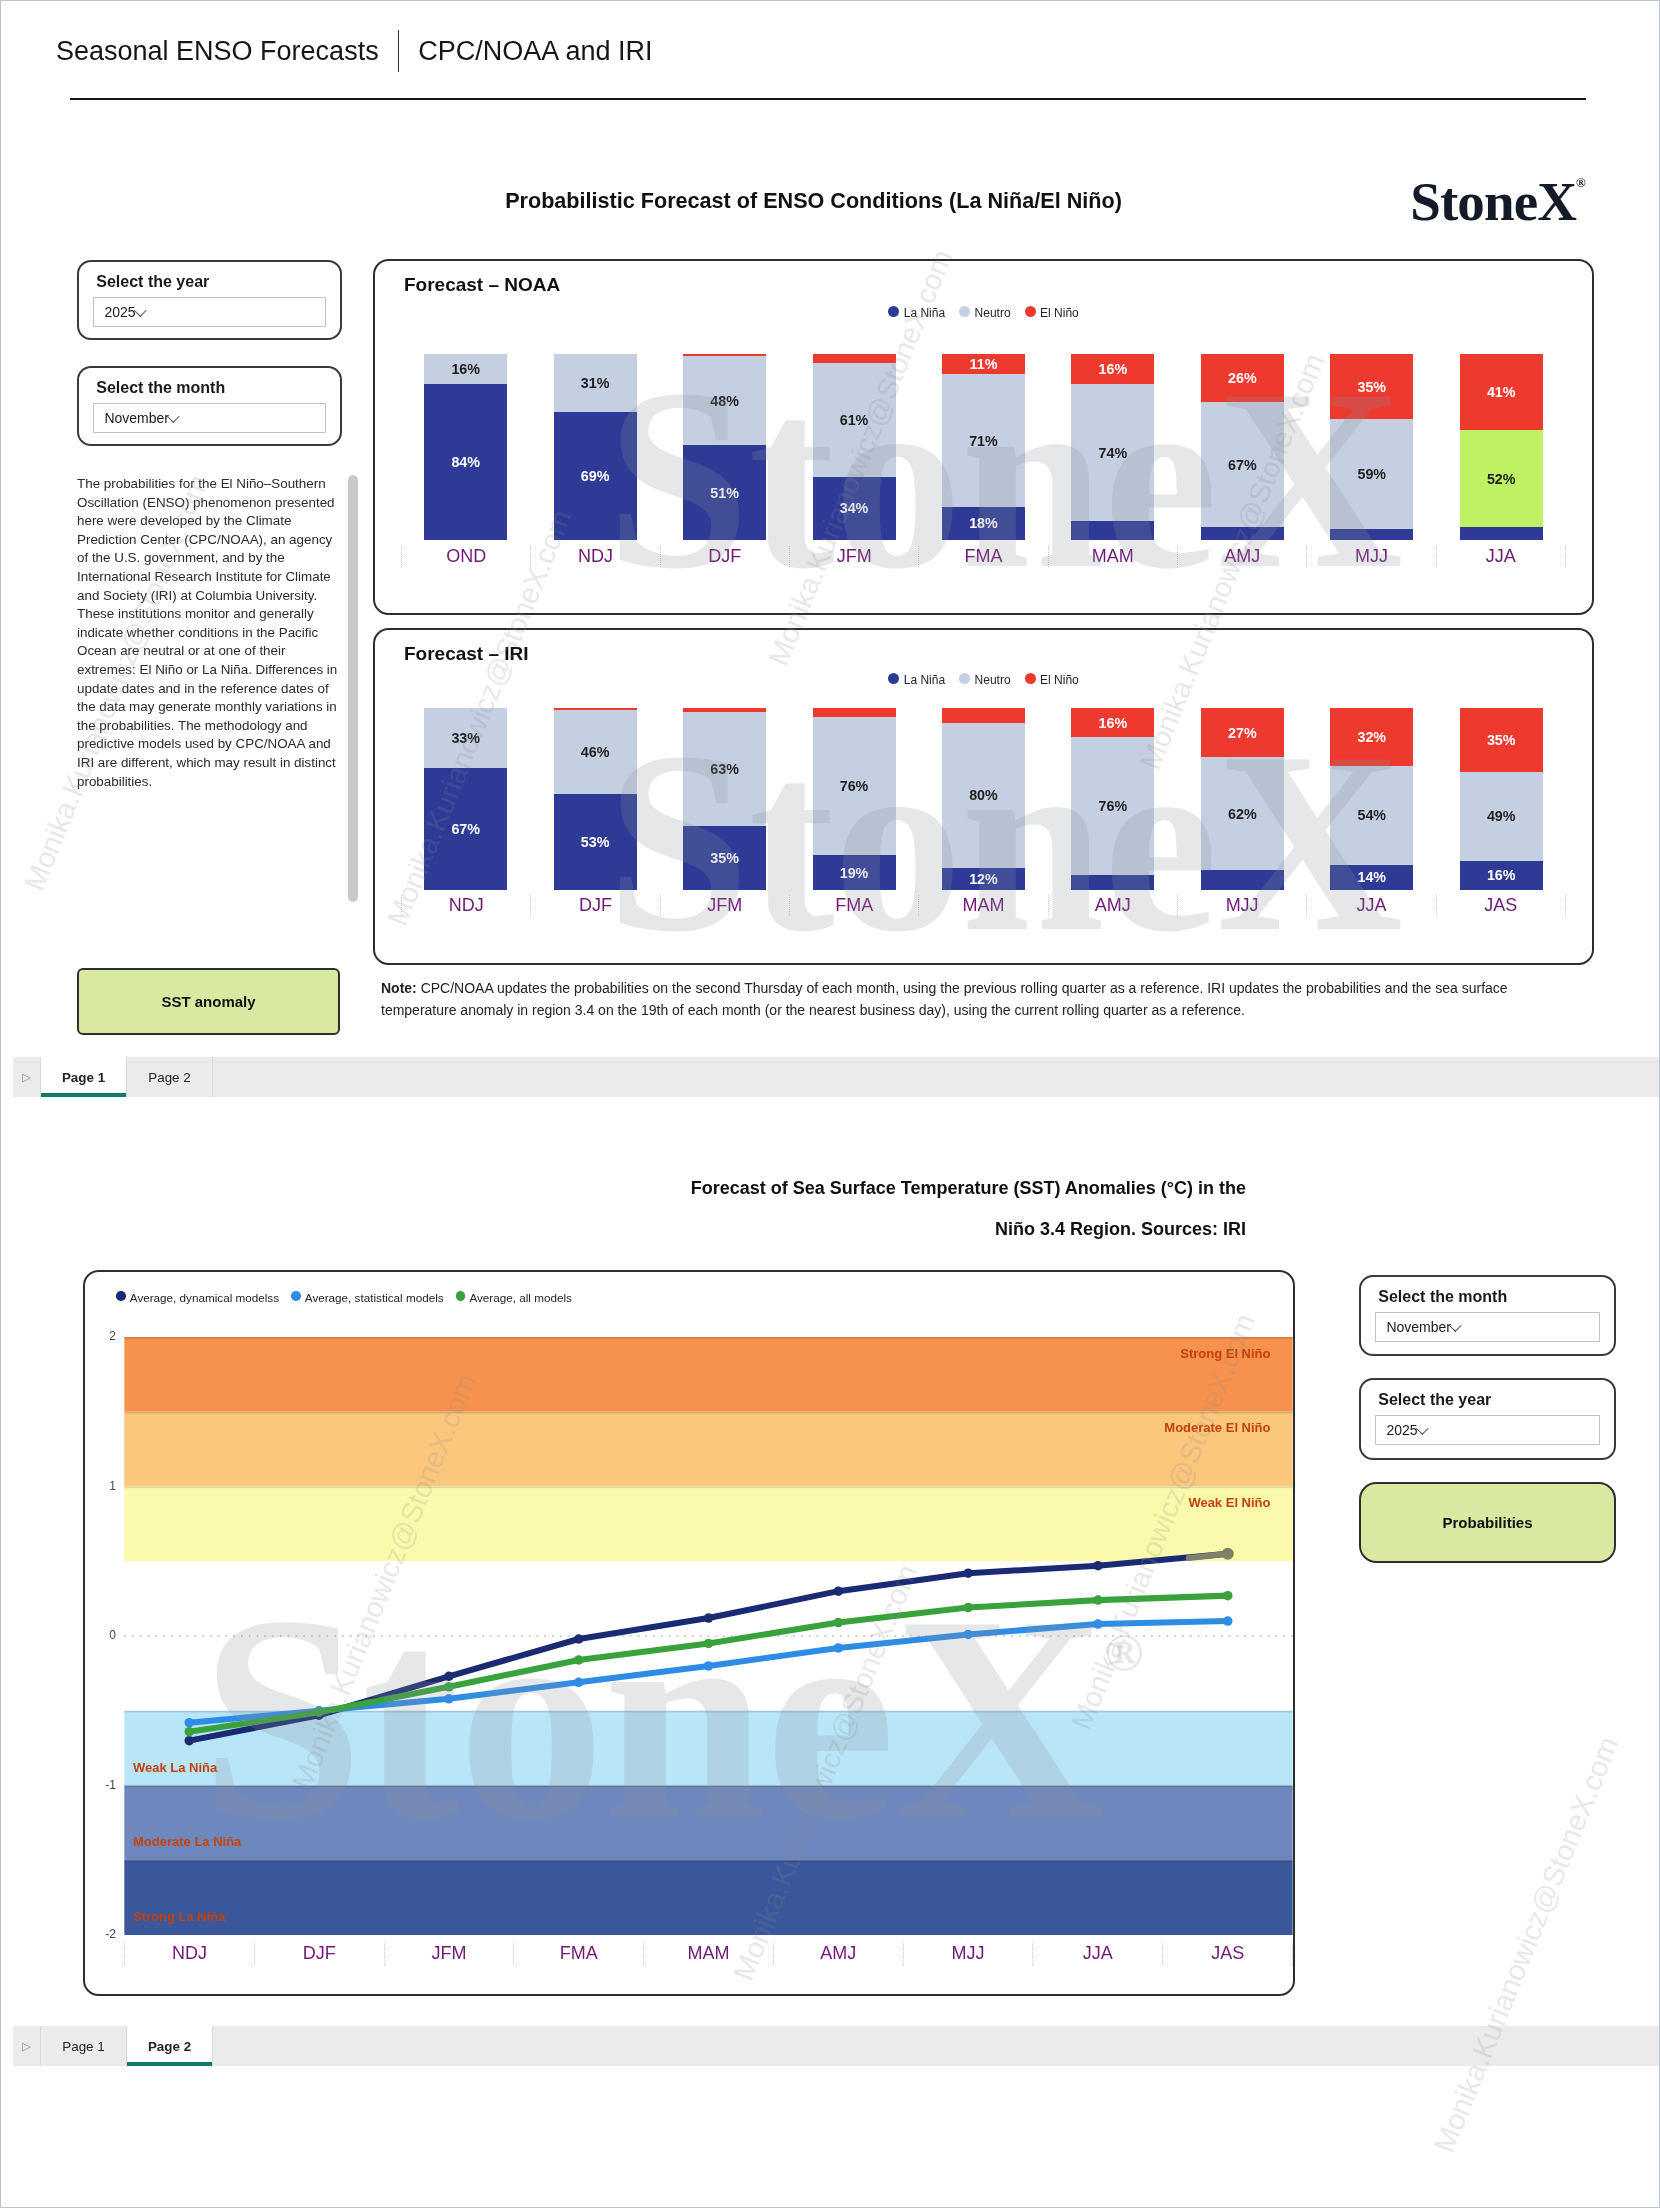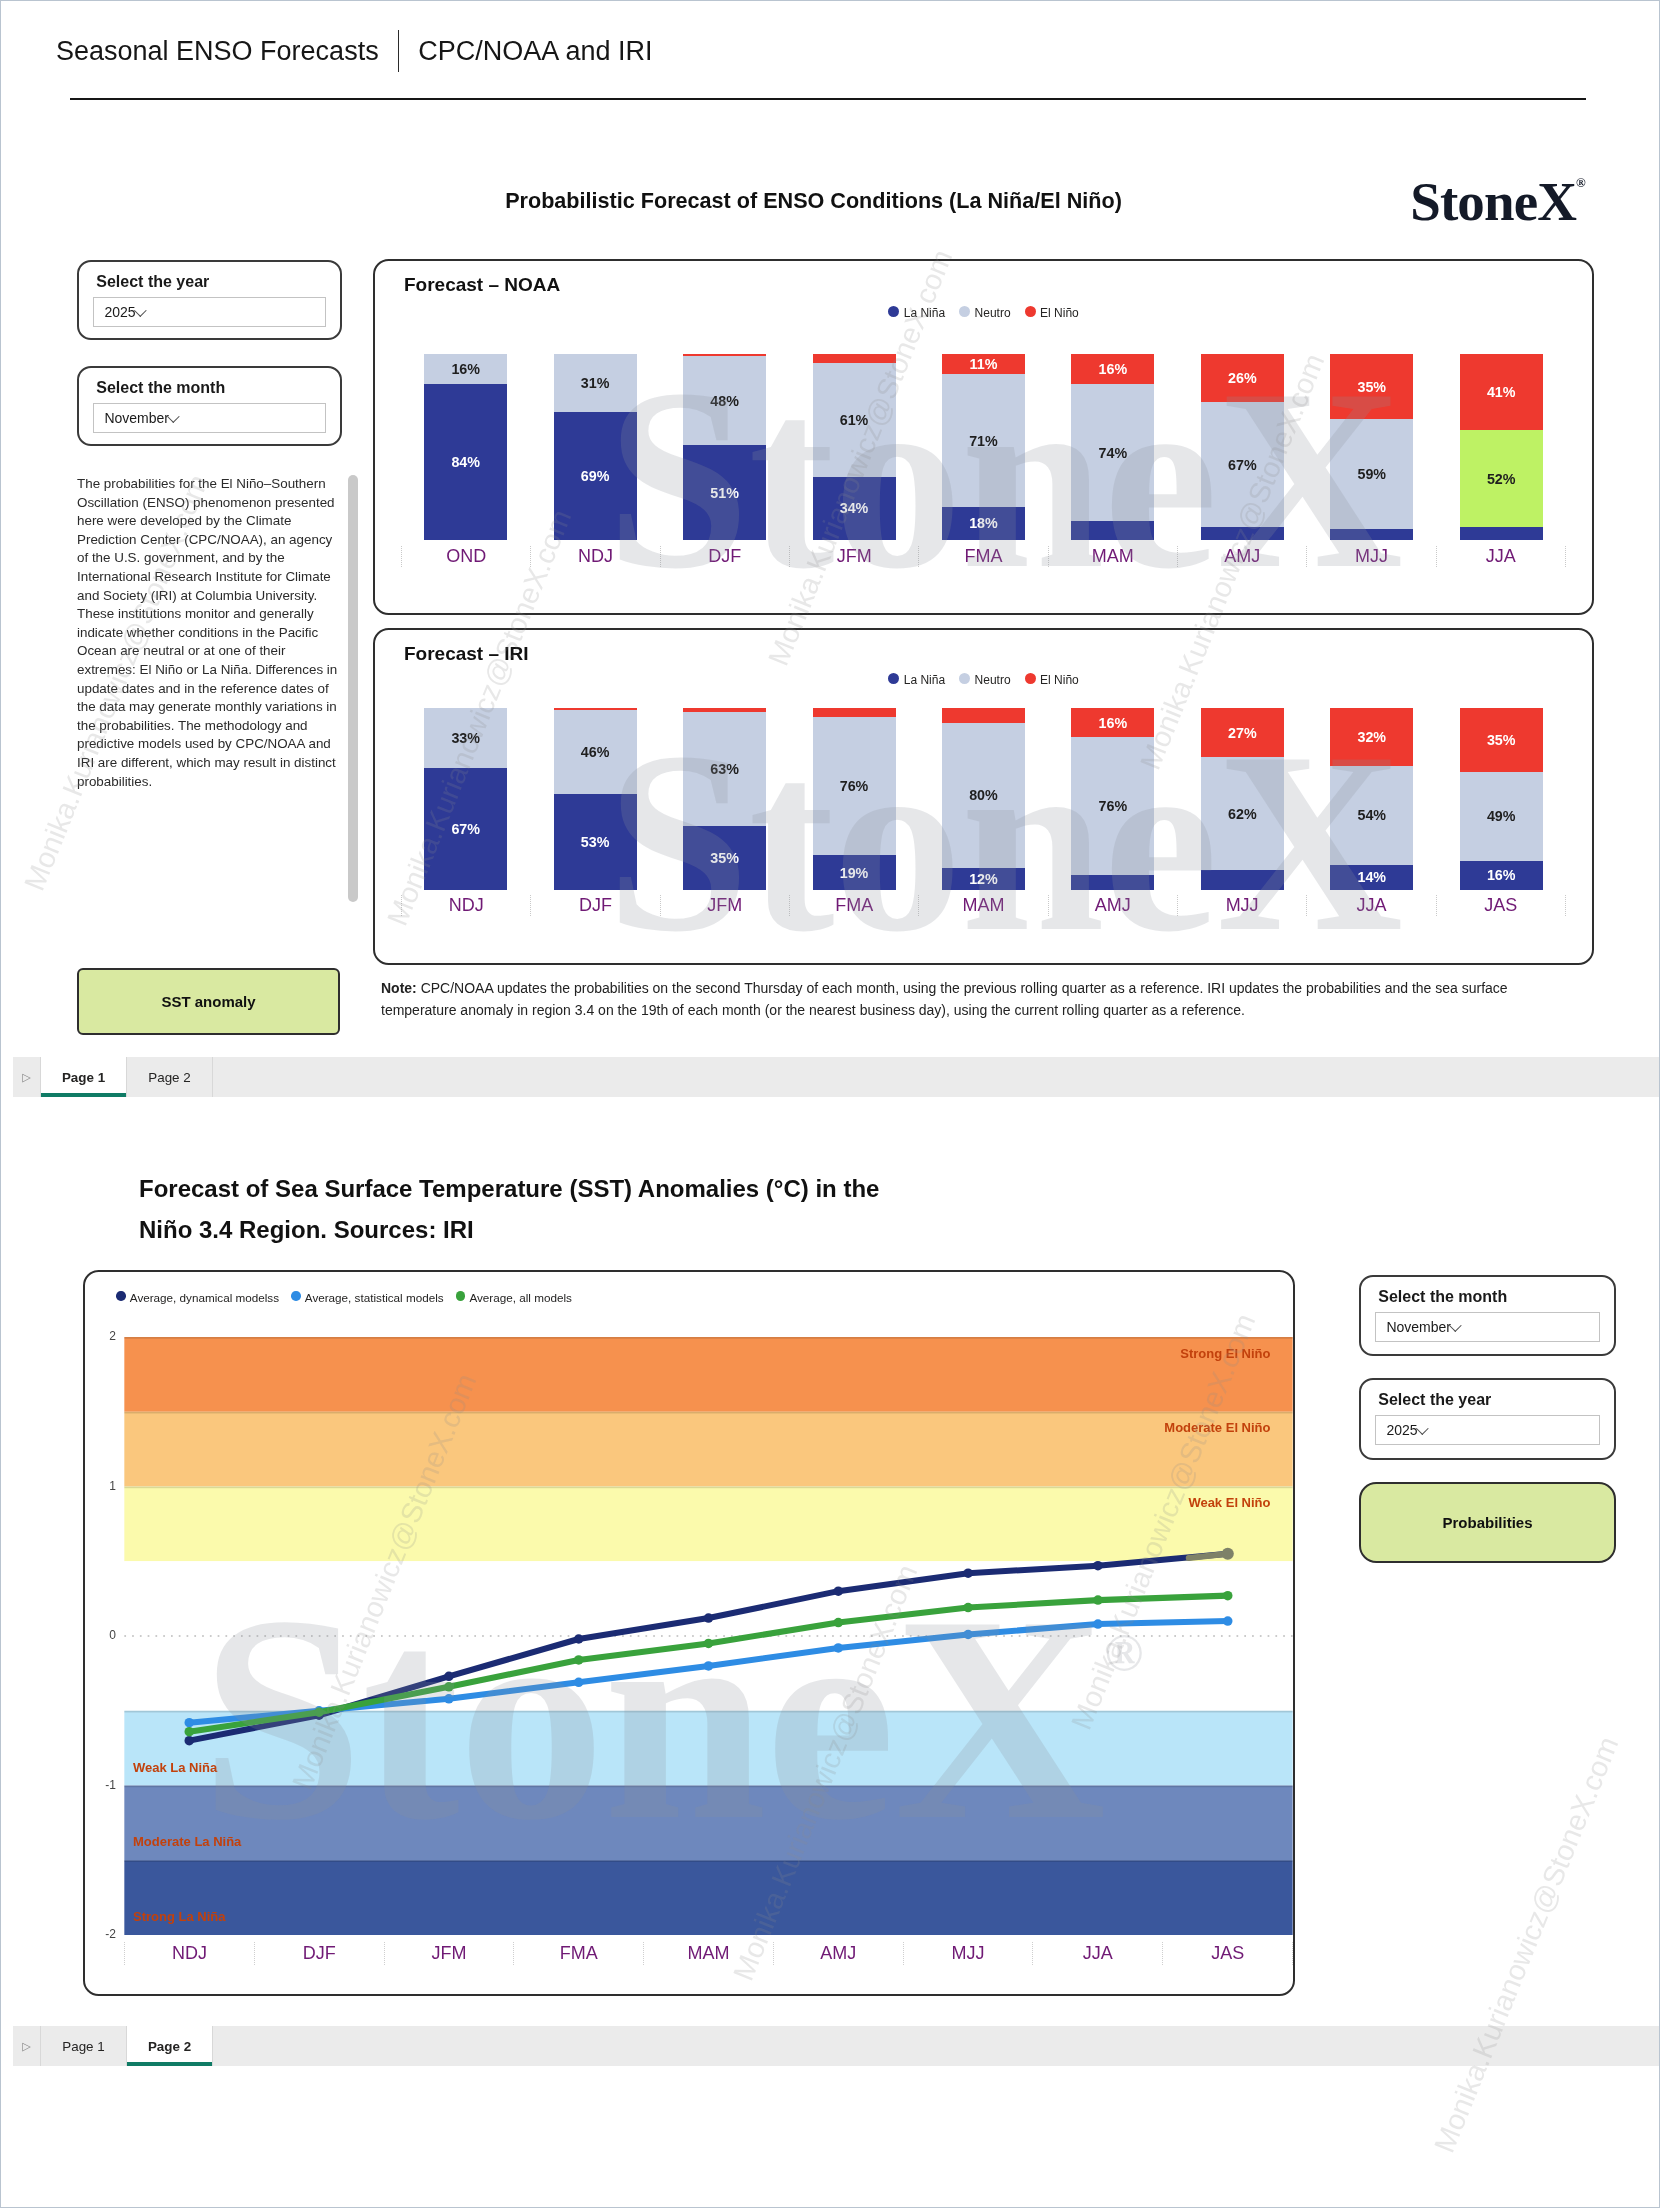--- a/index.html
+++ b/index.html
@@ -54,21 +54,21 @@
 
   
   .tabstrip{position:absolute;left:12px;right:0;height:40px;background:#ebebeb;display:flex;align-items:stretch;}
   .tab-chevron{width:28px;display:flex;align-items:center;justify-content:center;color:#8a8a8a;font-size:11.2px;border-right:0.9px solid #d8d8d8;cursor:pointer;}
   .tab{min-width:86px;display:flex;align-items:center;justify-content:center;font-size:13.4px;color:#252423;
        border-right:0.9px solid #d8d8d8;position:relative;background:#ebebeb;cursor:pointer;padding:0 12px;}
   .tab.active{background:#fff;font-weight:bold;}
   .tab.active::after{content:"";position:absolute;left:0;right:0;bottom:0;height:4.3px;background:#0f7b65;}
 
   
-  .p2-title{position:absolute;left:138px;top:1167px;width:1107px;text-align:left;font-size:24px;font-weight:bold;line-height:41px;color:#111;}
+  .p2-title{position:absolute;left:138px;top:1167px;width:1107px;text-align:right;font-size:18px;font-weight:bold;line-height:41px;color:#111;}
   .sst-panel{left:82px;top:1269px;width:1212px;height:726px;}
   .sst-legend{position:absolute;left:31px;top:19px;display:flex;gap:12px;}
   .sst-legend .legend-item{font-size:11.7px;}
   .sst-legend .legend-dot{width:9.5px;height:9.5px;}
   .ytick{position:absolute;width:31px;text-align:right;font-size:12px;color:#444;}
   .band-label{position:absolute;font-size:13px;font-weight:bold;color:#c2410c;white-space:nowrap;}
   .sst-plot{position:absolute;left:39px;top:65px;width:1169px;height:598px;}
   .sst-cats{position:absolute;left:39px;top:670px;width:1169px;height:22.5px;display:flex;}
   .sst-cats .cat{line-height:22.5px;border-left:1.3px dotted #cfcfcf;}
   .sst-cats .cat:last-child{border-right:1.3px dotted #cfcfcf;}

